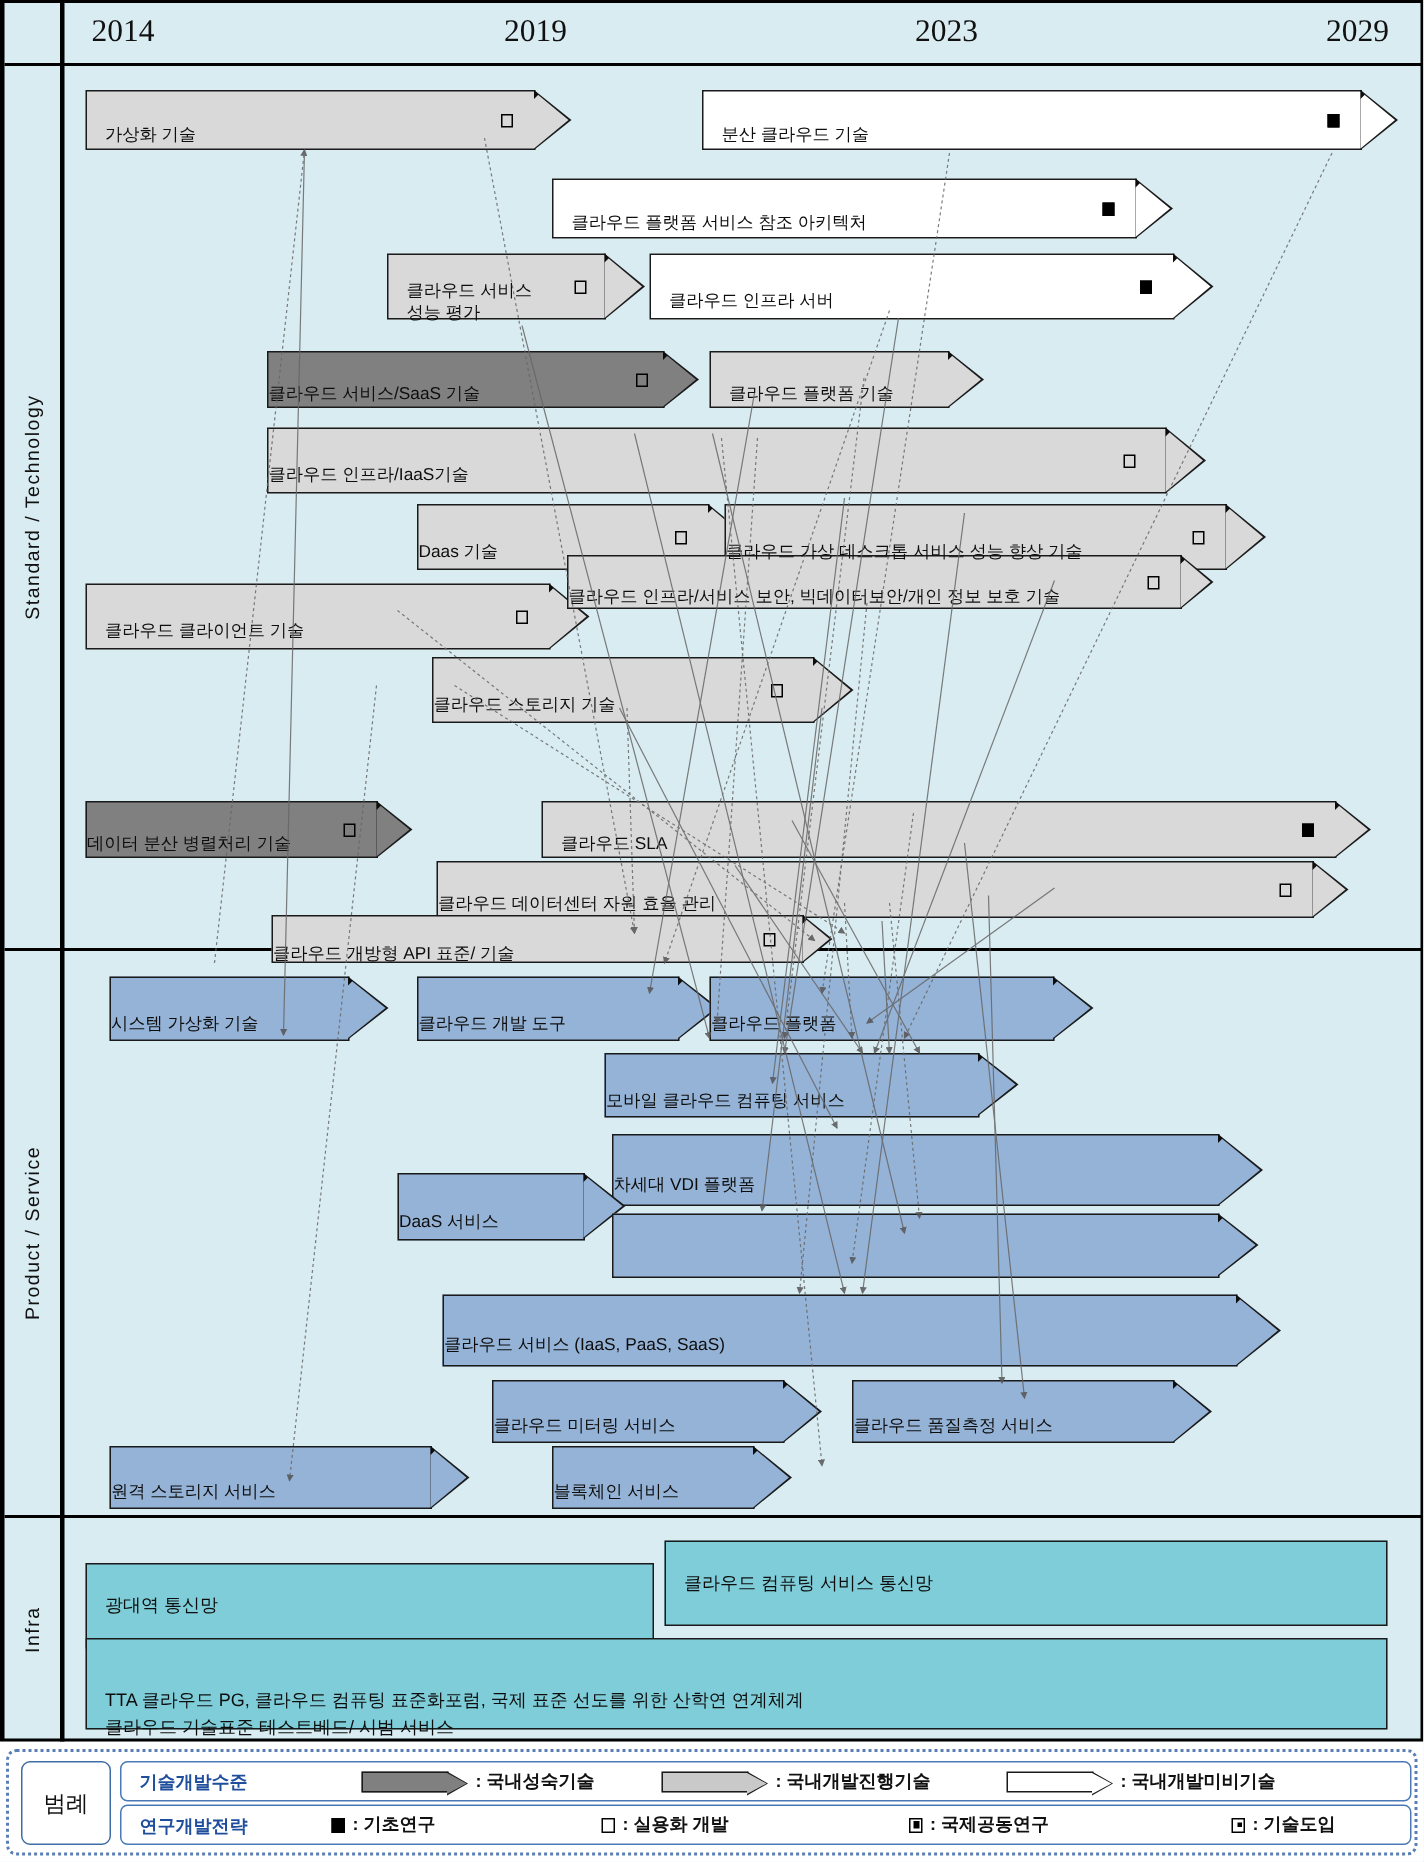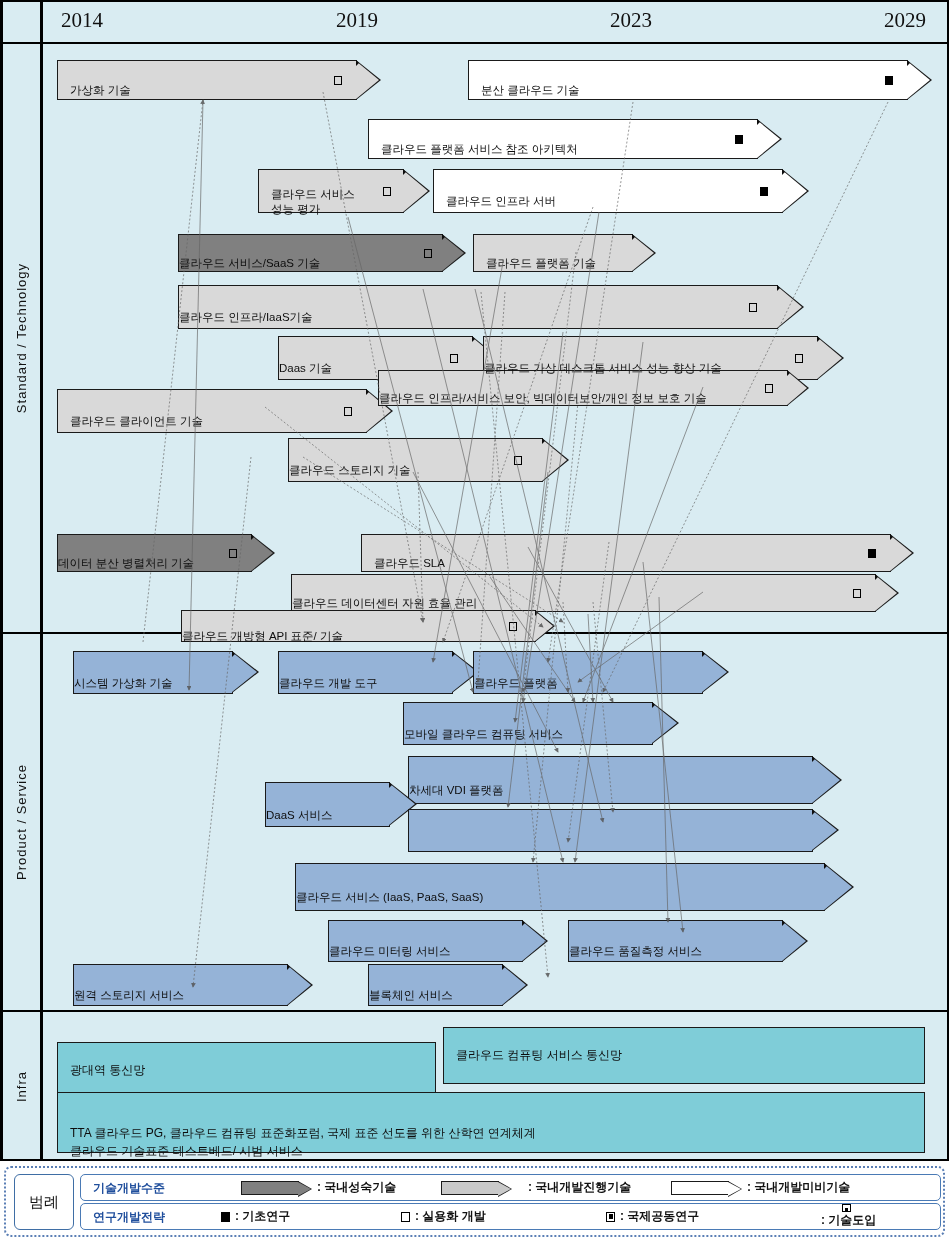--- a/index.html
+++ b/index.html
@@ -491,21 +491,21 @@
     <div class="legend-key">범례</div>
 
     <div class="legend-row r1">
       <span class="legend-row-title">기술개발수준</span>
       <div class="legend-item" style="left:160px;">
         <span class="legend-swatch sw-dark in"></span>
         <span style="margin-left:14px;">: 국내성숙기술</span>
       </div>
       <div class="legend-item" style="left:360px;">
         <span class="legend-swatch sw-light in"></span>
-        <span style="margin-left:25px;">: 국내개발진행기술</span>
+        <span style="margin-left:14px;">: 국내개발진행기술</span>
       </div>
       <div class="legend-item" style="left:590px;">
         <span class="legend-swatch sw-white in"></span>
         <span style="margin-left:14px;">: 국내개발미비기술</span>
       </div>
     </div>
 
     <div class="legend-row r2">
       <span class="legend-row-title">연구개발전략</span>
       <div class="legend-item" style="left:140px;">
@@ -513,20 +513,20 @@
         <span>: 기초연구</span>
       </div>
       <div class="legend-item" style="left:320px;">
         <span class="legend-sym sym-hollow"></span>
         <span>: 실용화 개발</span>
       </div>
       <div class="legend-item" style="left:525px;">
         <span class="legend-sym sym-dotcenter"></span>
         <span>: 국제공동연구</span>
       </div>
-      <div class="legend-item" style="left:740px;flex-direction:column;">
+      <div class="legend-item" style="left:740px;">
         <span class="legend-sym sym-dotsmall"></span>
         <span>: 기술도입</span>
       </div>
     </div>
   </div>
 
 </div>
 
 </body></html>

